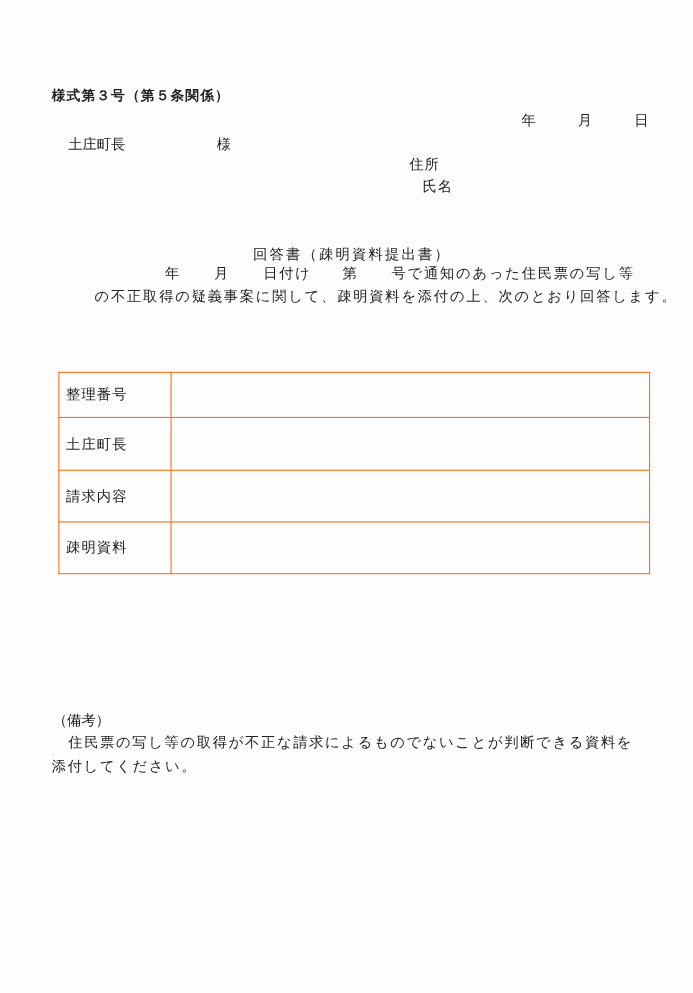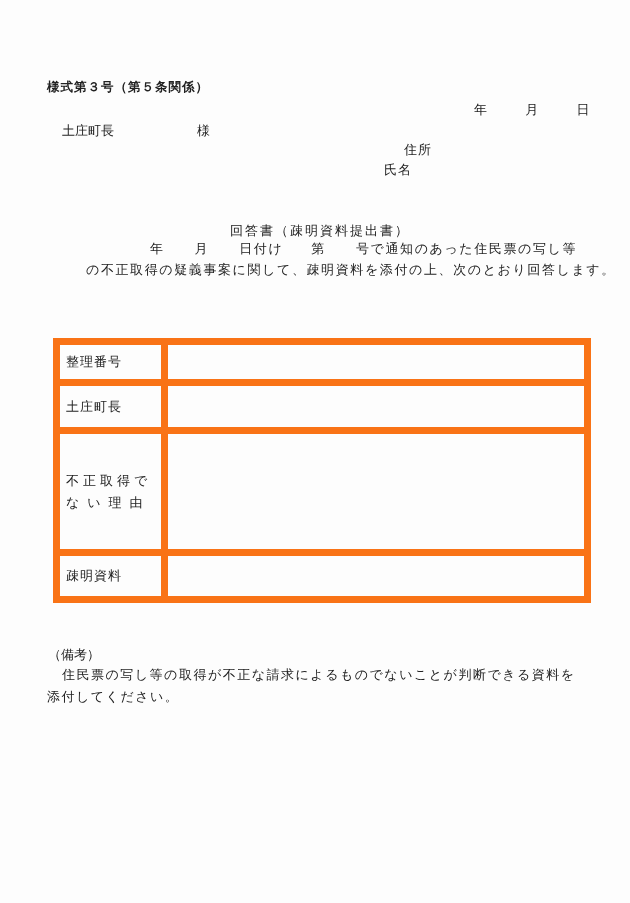--- a/index.html
+++ b/index.html
@@ -4,27 +4,27 @@
 <style>
   html, body { margin:0; padding:0; background:#fdfdfd; }
   body { width:630px; height:903px; position:relative; overflow:hidden;
          font-family:"DejaVu Serif","Liberation Serif",serif; color:#222; font-size:13px; }
   .abs { position:absolute; white-space:nowrap; }
   .form-no { left:47px; top:79px; font-weight:bold; letter-spacing:1px; font-family:"DejaVu Sans","Liberation Sans",sans-serif; font-size:12.5px;text-align:center; }
   .date { top:101px; left:474px; }
   .date span { display:inline-block; }
   .addressee { left:62px; top:122px; }
   .addressee .sama { position:absolute; left:135px; }
-  .addr { left:404px; top:141px; letter-spacing:1px;text-align:right; }
+  .addr { left:372px; top:141px; letter-spacing:1px;text-align:right; }
   .name { left:384px; top:161px; letter-spacing:1px; }
   .title { left:230px; top:202px; letter-spacing:2px;margin-top:20px; }
   .body1 { left:122px; top:240px; letter-spacing:1.6px;margin-left:28px; }
   .body2 { left:62px; top:261px; letter-spacing:1.6px;margin-left:24px; }
   table.form { position:absolute; left:53px; top:338px; width:538px; border-collapse:collapse; }
-  table.form td { border:7px solid #f97316; padding:0; }
+  table.form td { border:1px solid #f97316; padding:0; }
   table.form td.label { width:95px; padding-left:6px; letter-spacing:1px; }
   .spread { letter-spacing:7px; }
   .spread2 { letter-spacing:4px; }
   .note-h { left:48px; top:646px; }
   .note1 { left:62px; top:666px; letter-spacing:1.5px; }
   .note2 { left:47px; top:688px; letter-spacing:1.5px; }
 </style>
 </head>
 <body>
 
@@ -56,25 +56,22 @@
 <table class="form">
   <tbody>
       <tr style="height:41px">
     <td class="label spread">整理番号</td>
     <td></td>
   </tr>
   <tr style="height:48px">
     <td class="label">土庄町長</td>
     <td></td>
   </tr>
-  <tr style="height:122px">
-    <td class="label">
-      <div class="spread2">不正取得で</div>
-      <div style="letter-spacing:8px;margin-top:4px">ない理由</div>
-    </td>
+  <tr style="height:47px">
+    <td class="label spread">請求内容</td>
     <td></td>
   </tr>
   <tr style="height:47px">
     <td class="label spread">疎明資料</td>
     <td></td>
   </tr>
 </tbody>
   </table>
 
 <div class="abs note-h">（備考）</div>

